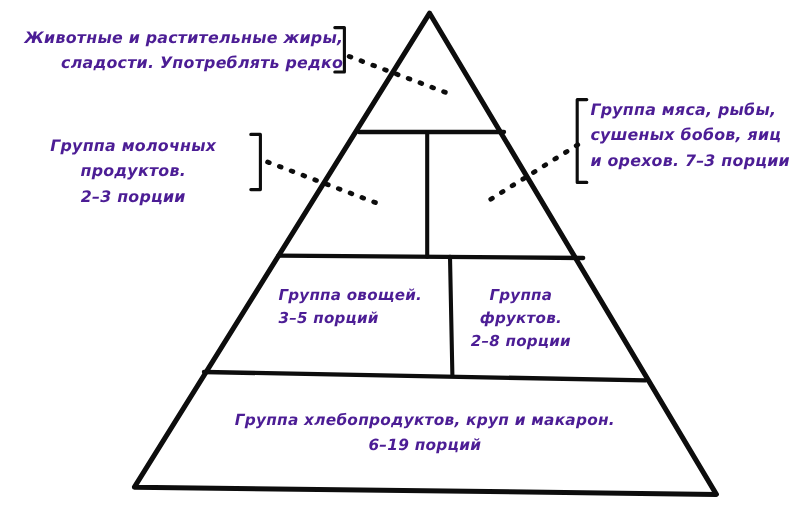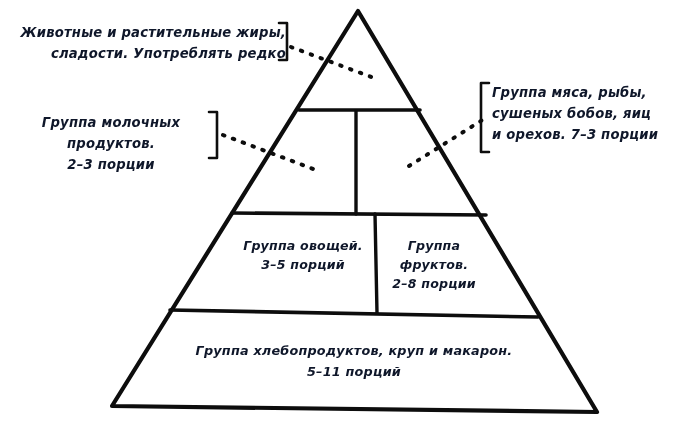--- a/index.html
+++ b/index.html
@@ -17,21 +17,21 @@
   }
   #pyramid-svg {
     position: absolute;
     left: 0;
     top: 0;
     width: 674px;
     height: 433px;
   }
   .label {
     position: absolute;
-    color: #0f172a;
+    color: #4c1d95;
     font-family: "DejaVu Sans", sans-serif;
     font-style: italic;
     font-weight: 600;
     font-size: 13.5px;
     line-height: 19px;
     letter-spacing: 0.2px;
     white-space: pre-line;
     z-index: 3;
   }
   .label.right-aligned { text-align: right; }
@@ -54,21 +54,21 @@
   #label-meat {
     left: 492px; top: 82px;  width: 176px;
     text-align: left;
     font-size: 13.2px;
     line-height: 21px;
   }
 
   
   #label-vegetables {
     left: 232px; top: 236px; width: 142px;
-    text-align: center;
+    text-align: left;
     font-size: 12.6px;
     line-height: 19px;
   }
   #label-fruits {
     left: 382px; top: 236px; width: 104px;
     text-align: center;
     font-size: 12.6px;
     line-height: 19px;
   }
   #label-grains {
@@ -127,15 +127,15 @@
 и орехов. 7–3 порции</div>
 
   <div class="label center-aligned" id="label-vegetables">Группа овощей.
 3–5 порций</div>
 
   <div class="label center-aligned" id="label-fruits">Группа
 фруктов.
 2–8 порции</div>
 
   <div class="label center-aligned" id="label-grains">Группа хлебопродуктов, круп и макарон.
-5–11 порций</div>
+6–19 порций</div>
 
 </div>
 
 </body></html>

